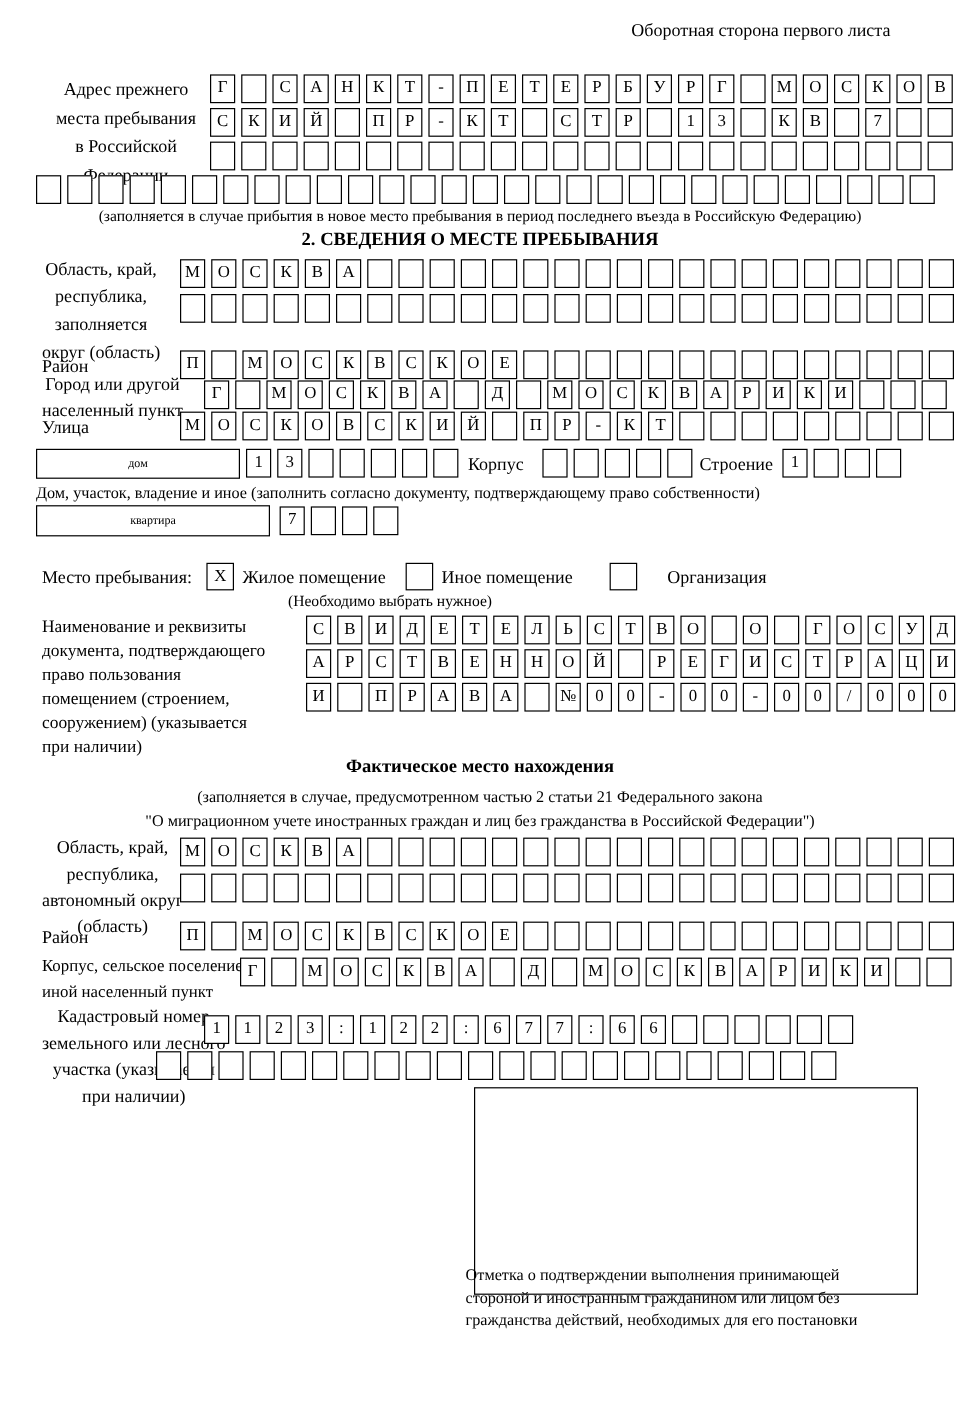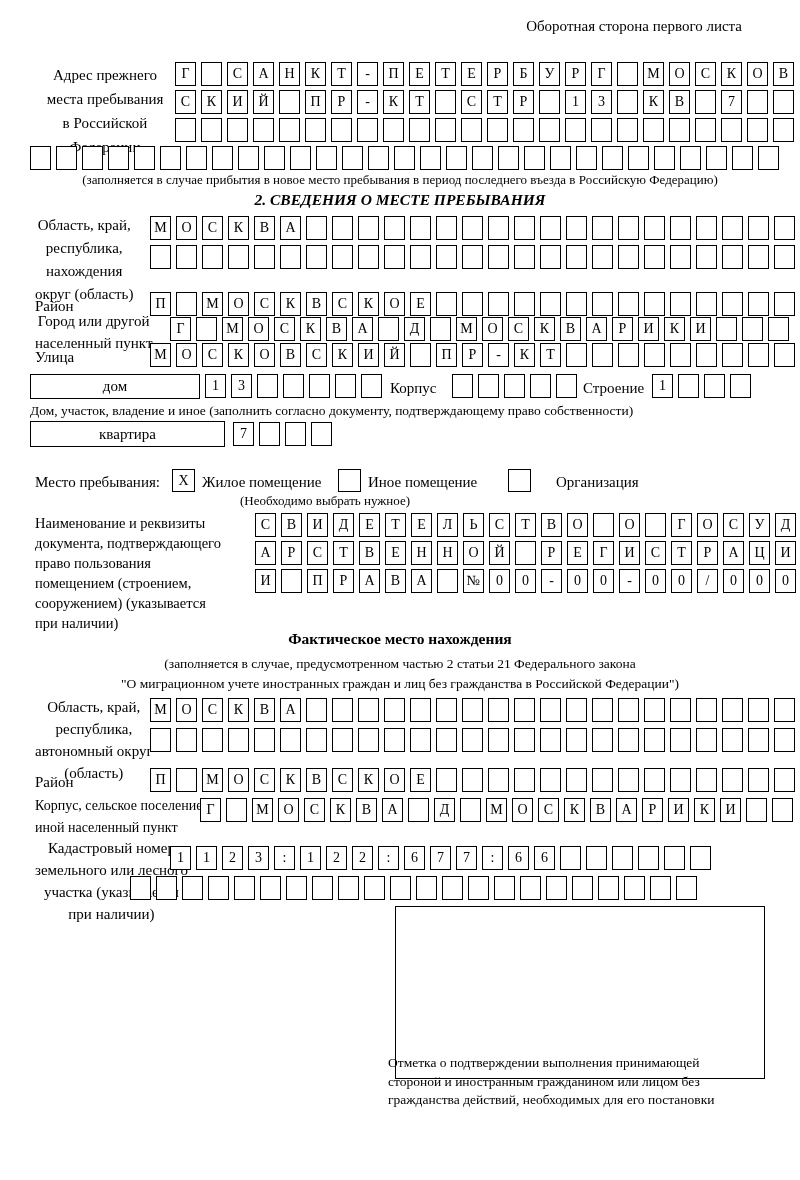--- a/index.html
+++ b/index.html
@@ -9,21 +9,21 @@
   .lbl{font-size:15px;line-height:23px;text-align:center;}
   .lbl14{font-size:14.5px;line-height:20px;}
   .cellrow{position:absolute;display:flex;gap:5px;}
   .cell{flex:0 0 auto;width:21px;height:24px;box-sizing:border-box;border:1.6px solid #000;
         display:flex;align-items:center;justify-content:center;font-size:14px;background:#fff;}
   .note{font-size:13px;}
   .note135{font-size:13.5px;}
   .center{left:0;right:0;text-align:center;}
   .title{font-weight:bold;font-size:15.5px;}
   .widebox{position:absolute;box-sizing:border-box;border:1.6px solid #000;display:flex;
-           align-items:center;justify-content:center;font-size:15px;background:#fff;}
+           align-items:center;justify-content:center;font-size:10px;background:#fff;}
   .checkbox{position:absolute;width:23px;height:23px;box-sizing:border-box;border:1.6px solid #000;
             display:flex;align-items:center;justify-content:center;font-size:14px;background:#fff;}
   .bigbox{position:absolute;box-sizing:border-box;border:1.8px solid #000;background:#fff;}
   .lines div{white-space:nowrap;}
 </style>
 </head>
 <body>
 
 <div class="page">
 
@@ -139,26 +139,26 @@
       <div class="cell"></div>
       <div class="cell"></div>
       <div class="cell"></div>
       <div class="cell"></div>
       <div class="cell"></div>
       <div class="cell"></div>
       <div class="cell"></div>
     </div>
   <div class="abs center note" style="top:172px;">(заполняется в случае прибытия в новое место пребывания в период последнего въезда в Российскую Федерацию)</div>
 
-  <div class="abs center title" style="top:191px;font-style:italic;">2. СВЕДЕНИЯ О МЕСТЕ ПРЕБЫВАНИЯ</div>
+  <div class="abs center title" style="top:191px;">2. СВЕДЕНИЯ О МЕСТЕ ПРЕБЫВАНИЯ</div>
 
   <div class="abs lbl lines" style="left:35px;top:214px;">
       <div>Область, край,</div>
       <div>республика,</div>
-      <div>нахождения</div>
+      <div>заполняется</div>
       <div>округ (область)</div>
     </div>
   <div class="cellrow" style="left:150px;top:216px;">
       <div class="cell">М</div>
       <div class="cell">О</div>
       <div class="cell">С</div>
       <div class="cell">К</div>
       <div class="cell">В</div>
       <div class="cell">А</div>
       <div class="cell"></div>

